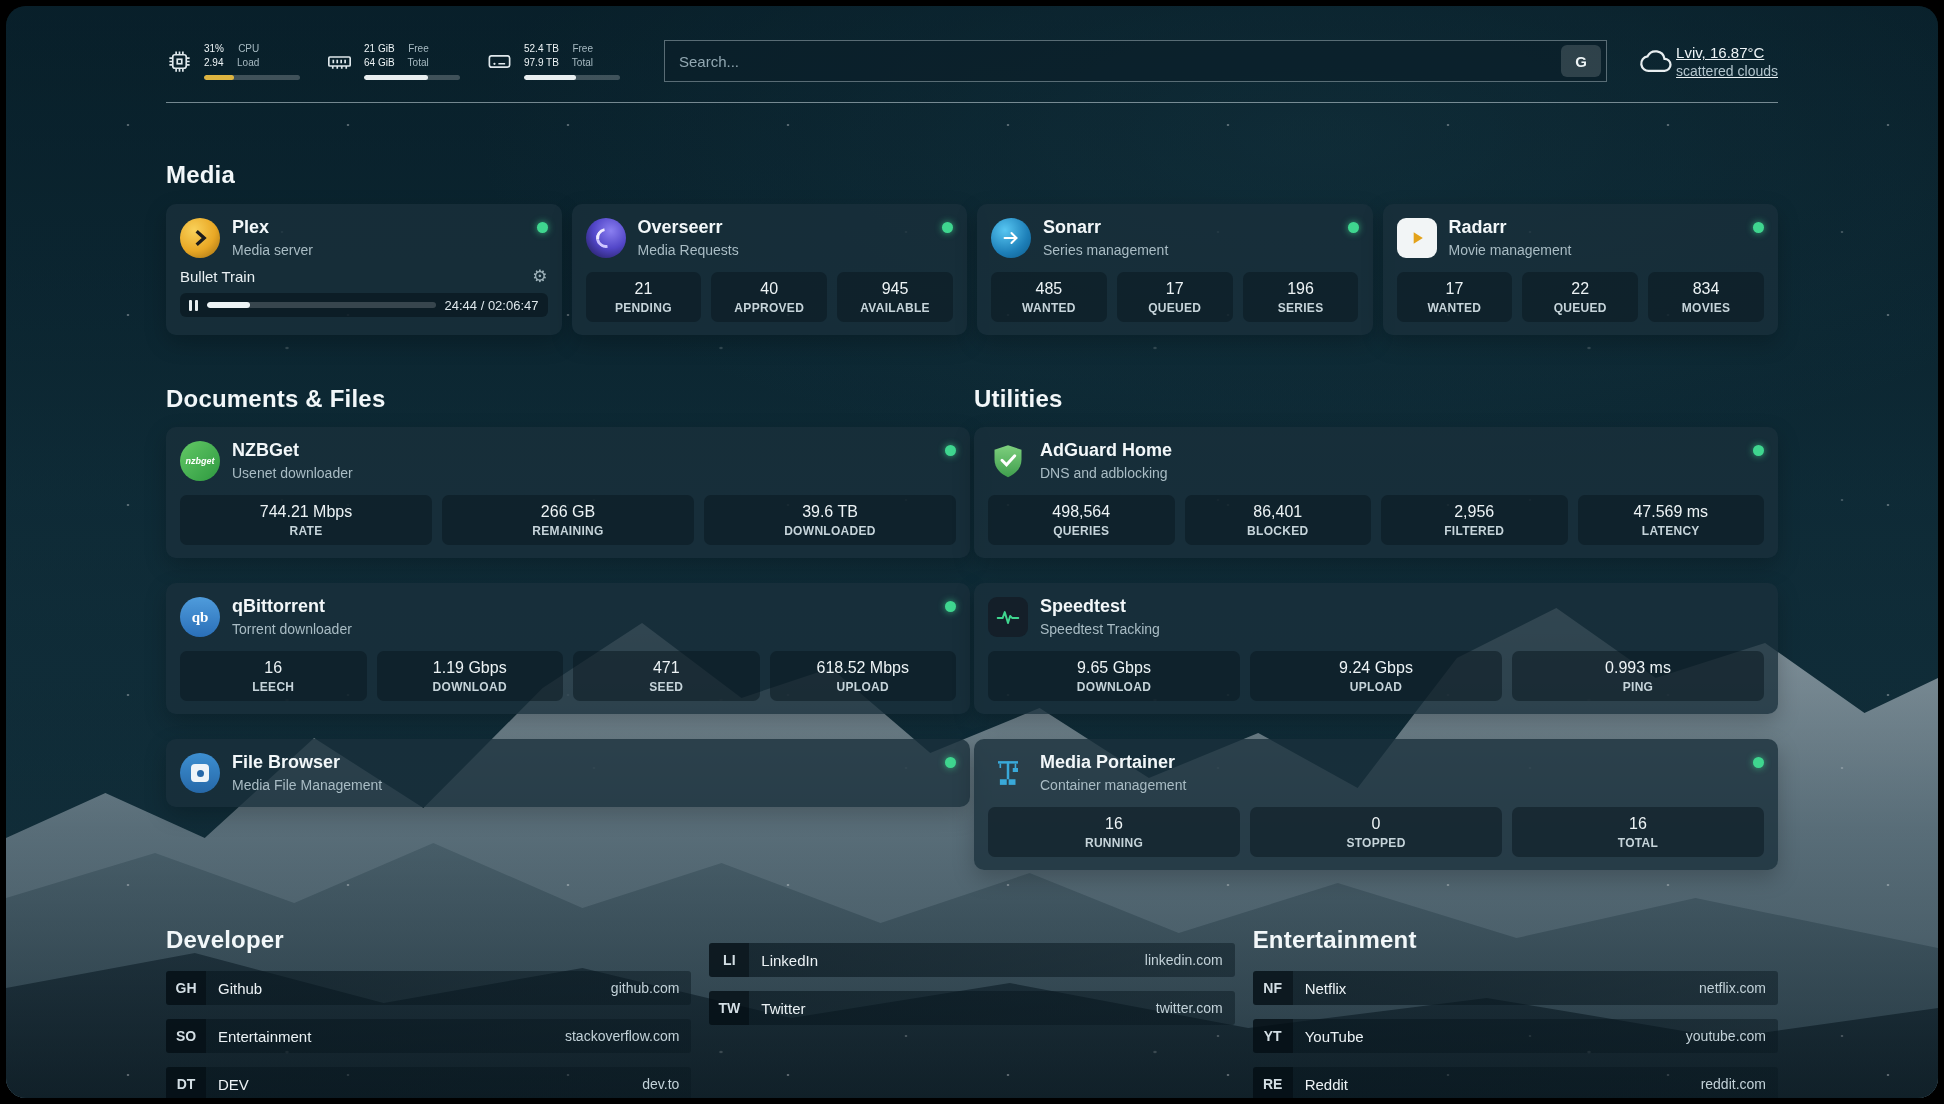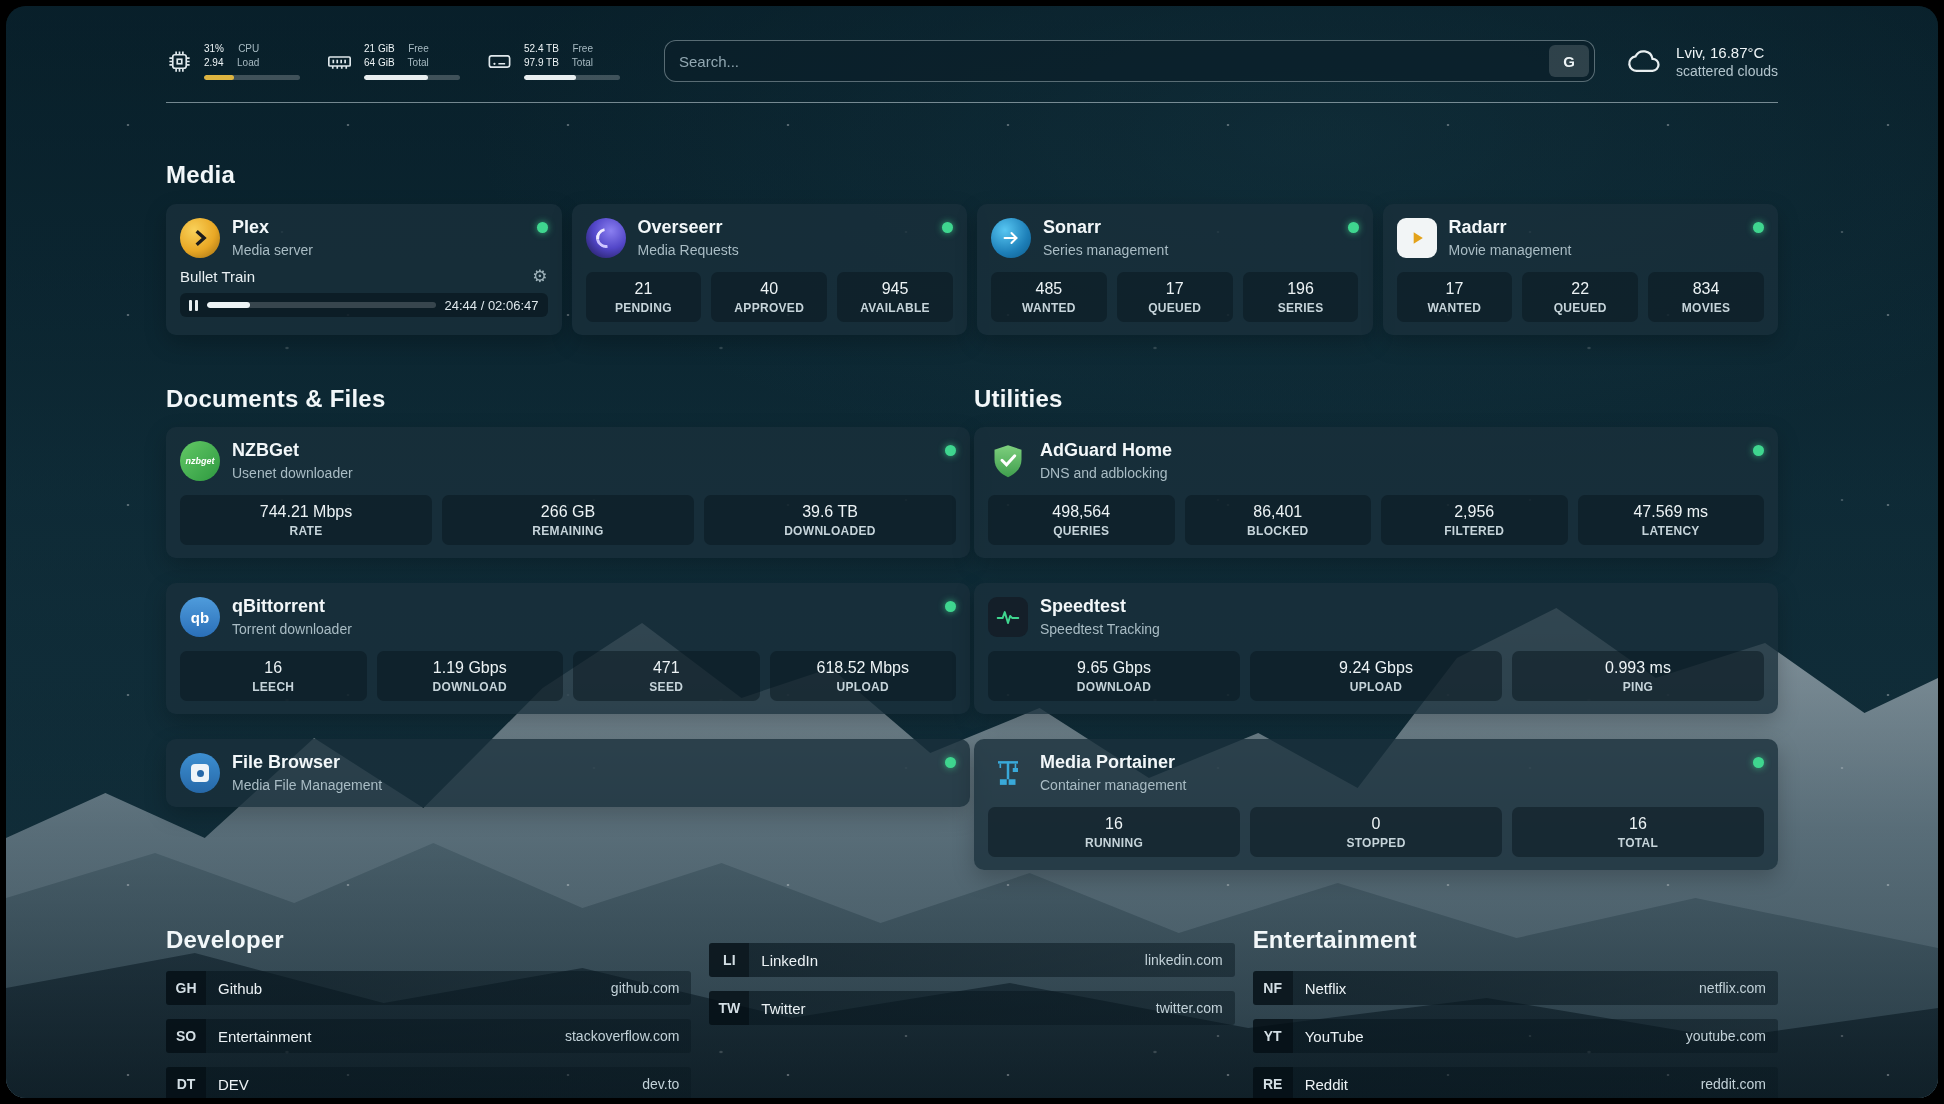--- a/index.html
+++ b/index.html
@@ -26,27 +26,27 @@
   .hw-body { min-width:96px; }
   .hw-cols { display:flex; gap:13px; line-height:1.32; font-size:10px; }
   .hw-col { display:flex; flex-direction:column; }
   .hw-col.values { color:#eef4f6; }
   .hw-col.labels { color:#a7bac2;text-align:right; }
   .hw-bar { margin-top:6px; height:5px; width:100%; background:rgba(255,255,255,0.22); border-radius:3px; overflow:hidden; }
   .hw-bar .fill { height:100%; border-radius:3px; background:#e8eef0; }
   .hw-bar.amber .fill { background:#ddb440; }
 
   .search { flex:1; margin:0 32px 0 18px; height:42px; background:rgba(11,31,41,0.66);
-    border:1px solid rgba(219,234,240,0.38); border-radius:12px; display:flex; align-items:center; padding:0 5px 0 14px; }
+    border:1px solid rgba(219,234,240,0.38); border-radius:0; display:flex; align-items:center; padding:0 5px 0 14px; }
   .search input { flex:1; background:transparent; border:none; outline:none; color:#e8eef0; font-size:15px; font-family:inherit; }
   .search input::placeholder { color:#92a8b2; }
   .search-btn { width:40px; height:32px; border-radius:6px; background:rgba(255,255,255,0.15); color:#eef4f6;
     font-weight:bold; font-size:15px; display:flex; align-items:center; justify-content:center; cursor:pointer; }
 
-  .weather { display:flex; align-items:center; gap:13px; }
+  .weather { display:flex; align-items:center; gap:1px;text-decoration:underline; }
   .weather svg { width:36px; height:36px; }
   .w-title { font-size:15px; color:#eef4f6; line-height:1.3; }
   .w-sub { font-size:14px; color:#b3c5cd; }
 
   .divider { margin-top:20px; border-bottom:1.5px solid rgba(224,238,243,0.5); }
 
   
   .section-title { font-size:24px; font-weight:600; color:#f2f7f9; letter-spacing:.2px; }
   .media-section { margin-top:58px; }
   .media-grid { display:grid; grid-template-columns:repeat(4,1fr); gap:10px; margin-top:15px; }
@@ -94,21 +94,21 @@
   
   .i-plex { background:radial-gradient(circle at 35% 30%, #f9d15a, #e9a825 55%, #9a6a12); }
   .i-overseerr { background:radial-gradient(circle at 62% 32%, #8a7ff0, #5246c8 48%, #2b2470 85%); }
   .i-overseerr .swirl { width:20px; height:20px; border-radius:50%; border:3px solid transparent;
     border-left-color:#efeaff; border-bottom-color:#cfc6ff; transform:rotate(35deg); }
   .i-sonarr { background:radial-gradient(circle at 35% 30%, #57c6f2, #1d7fb8 60%, #0d5a8a); }
   .i-radarr { background:#f2f5f6; border-radius:9px; }
   .i-nzbget { background:linear-gradient(135deg,#63c966,#2e9940); }
   .i-nzbget .txt { font-size:9px; font-weight:bold; font-style:italic; color:#fff; }
   .i-qb { background:linear-gradient(180deg,#4f9cdc,#2a6fb8); }
-  .i-qb .txt { font-size:15px; font-weight:bold; color:#fff; }
+  .i-qb .txt { font-size:15px; font-weight:bold; color:#fff;font-family:Liberation Serif, serif; }
   .i-fb { background:linear-gradient(180deg,#3d8fd1,#2668a8); }
   .i-fb .sq { width:18px; height:18px; background:#eef4f8; border-radius:4px; display:flex; align-items:center; justify-content:center; }
   .i-fb .dot { width:7px; height:7px; border-radius:50%; background:#2668a8; }
   .i-shield, .i-speed, .i-crane { border-radius:9px; }
   .i-speed { background:#141f29; }
 </style>
 </head>
 <body>
 
 <div class="screen">

